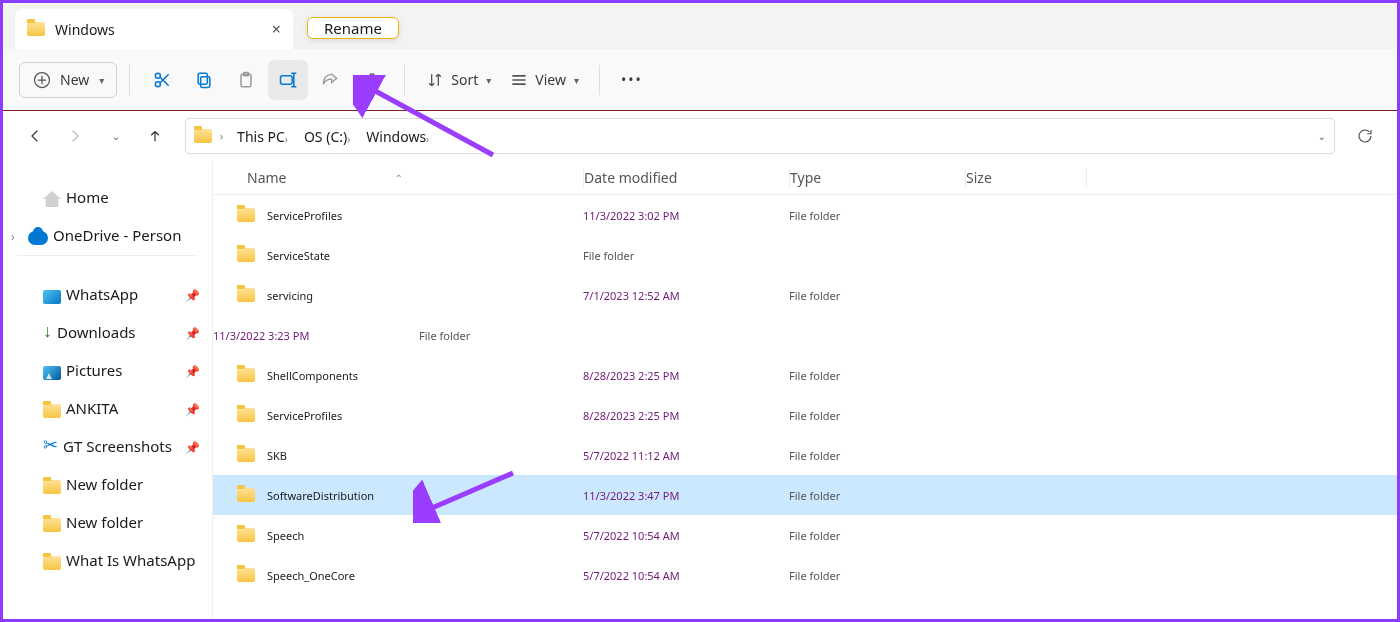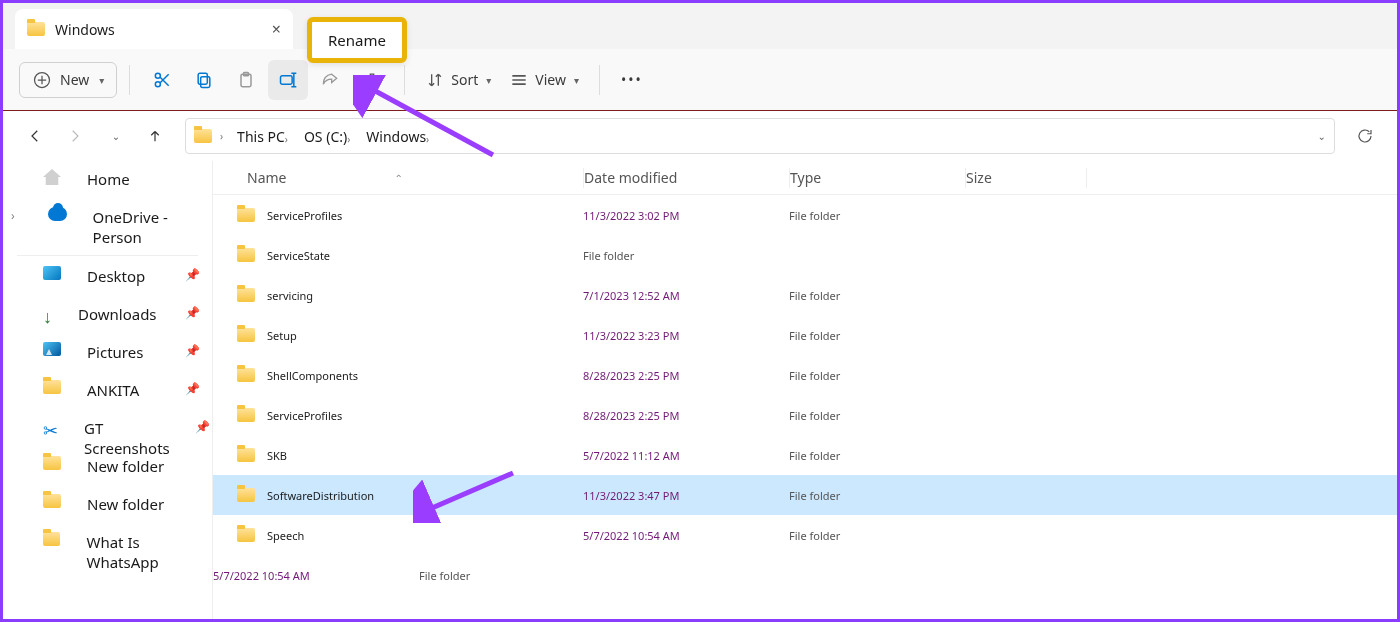--- a/index.html
+++ b/index.html
@@ -42,23 +42,23 @@
   }
   .folder-icon::before{
     content:""; position:absolute; top:-3px; left:0;
     width:8px; height:4px; background:#f7c441; border-radius:1px 1px 0 0;
   }
   
   .tooltip {
     position: absolute;
     top: 14px; left: 304px;
     background: #fff;
-    border: 5px solid #eab308;
+    border: 1px solid #eab308;
     border-radius: 6px;
-    padding: 8px 16px;
+    padding: 0 16px;
     font-size: 15px;
     box-shadow: 0 2px 6px rgba(0,0,0,0.1);
     z-index: 50;
   }
   
   .toolbar {
     height: 62px;
     background: #f9f9f9;
     border-bottom: 1px solid #7f1d1d;
     display: flex;
@@ -114,22 +114,22 @@
     display:flex;
     height: calc(622px - 46px - 62px - 50px - 6px);
   }
   .sidebar {
     width: 210px;
     border-right: 1px solid #eee;
     padding-top: 8px;
     overflow:hidden;
   }
   .sbitem {
-    height: 38px; display:flex; align-items:flex-start;
-    padding-left: 18px; gap: 26px;
+    height: 38px; display:flex; align-items:flex-end;
+    padding-left: 18px; gap: 5px;
     font-size: 15px;
   }
   .sbitem.nested { padding-left: 40px; }
   .sbitem .pin { margin-left:auto; margin-right:12px; color:#888; font-size:12px;}
   .sbitem .exp { width:14px; color:#888; font-size:12px; margin-left:-10px; margin-right:-2px;}
   .sb-divider { height:1px; background:#eee; margin:10px 14px;}
   .home-icon{width:18px;height:16px;background:#d0d0d0;clip-path:polygon(50% 0,100% 50%,85% 50%,85% 100%,15% 100%,15% 50%,0 50%);}
   .cloud-icon{width:20px;height:14px;background:#0078d4;border-radius:8px;position:relative;}
   .cloud-icon::before{content:"";position:absolute;width:10px;height:10px;background:#0078d4;border-radius:50%;top:-4px;left:5px;}
   .desktop-icon{width:18px;height:14px;background:linear-gradient(135deg,#4fc3f7,#0277bd);border-radius:2px;}
@@ -297,21 +297,21 @@
       <span>Home</span>
     </div>
     <div class="sbitem">
       <span class="exp">›</span>
       <span class="cloud-icon"></span>
       <span>OneDrive - Person</span>
     </div>
     <div class="sb-divider"></div>
     <div class="sbitem nested">
       <span class="desktop-icon"></span>
-      <span>Desktop</span>
+      <span>WhatsApp</span>
       <span class="pin">📌</span>
     </div>
     <div class="sbitem nested">
       <span class="dl-icon">↓</span>
       <span>Downloads</span>
       <span class="pin">📌</span>
     </div>
     <div class="sbitem nested">
       <span class="pic-icon"></span>
       <span>Pictures</span>
@@ -376,24 +376,20 @@
         <div class="row">
     <div class="nm">
             <span class="folder-icon"></span>
             <span>servicing</span>
           </div>
     <div class="dt">7/1/2023 12:52 AM</div>
     <div class="ty">File folder</div>
     <div class="sz"></div>
         </div>
         <div class="row">
-    <div class="nm">
-            <span class="folder-icon"></span>
-            <span>Setup</span>
-          </div>
     <div class="dt">11/3/2022 3:23 PM</div>
     <div class="ty">File folder</div>
     <div class="sz"></div>
         </div>
         <div class="row">
     <div class="nm">
             <span class="folder-icon"></span>
             <span>ShellComponents</span>
           </div>
     <div class="dt">8/28/2023 2:25 PM</div>
@@ -430,20 +426,24 @@
         <div class="row">
     <div class="nm">
             <span class="folder-icon"></span>
             <span>Speech</span>
           </div>
     <div class="dt">5/7/2022 10:54 AM</div>
     <div class="ty">File folder</div>
     <div class="sz"></div>
         </div>
         <div class="row">
+    <div class="nm">
+            <span class="folder-icon"></span>
+            <span>Speech_OneCore</span>
+          </div>
     <div class="dt">5/7/2022 10:54 AM</div>
     <div class="ty">File folder</div>
     <div class="sz"></div>
         </div>
       </div>
   </div>
 </div>
 
 <svg class="arrow" style="top:72px;left:350px" width="150" height="90">
   <defs>

